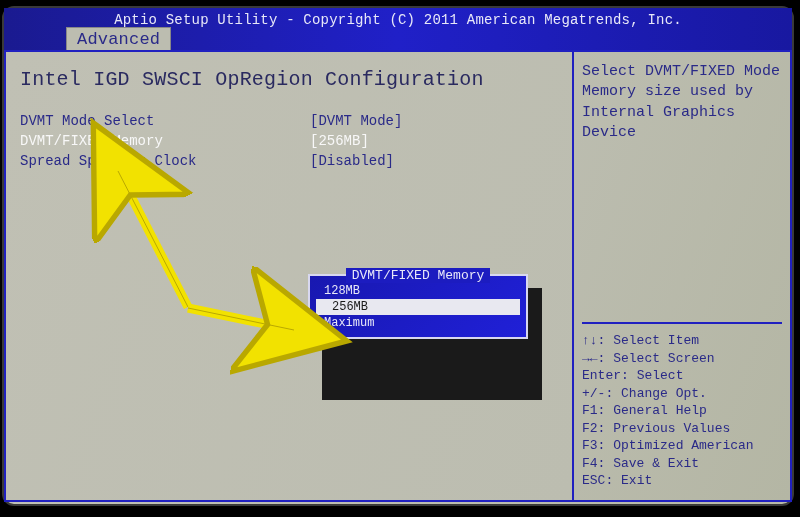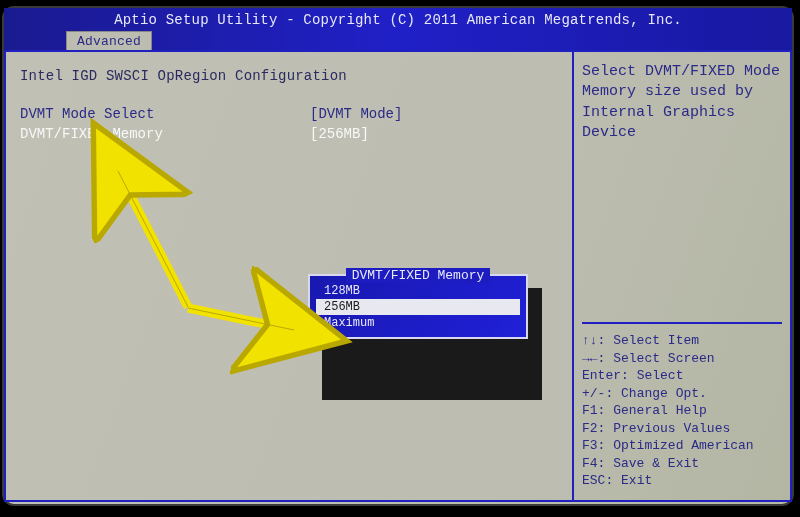--- a/index.html
+++ b/index.html
@@ -29,21 +29,21 @@
     letter-spacing: 0.2px;
     position: relative;
   }
   .tab {
     position: absolute;
     left: 62px;
     bottom: -1px;
     background: #bcbdb0;
     color: #2a2a88;
     padding: 2px 10px;
-    font-size: 13px;
+    font-size: 17px;
     border-top: 1px solid #888;
     border-left: 1px solid #888;
     border-right: 1px solid #888;
   }
   .content-wrap {
     display: flex;
     height: calc(100% - 44px);
   }
   .left-pane {
     flex: 1;
@@ -56,21 +56,21 @@
   .right-pane {
     width: 220px;
     border: 2px solid #2020c0;
     padding: 10px 8px;
     background: linear-gradient(110deg, #bcbdb0 0%, #b4b6a4 100%);
     display: flex;
     flex-direction: column;
   }
   .section-title {
     color: #2a2a60;
-    font-size: 14px;
+    font-size: 20px;
     margin-bottom: 22px;
     letter-spacing: 0.2px;
   }
   .setting-row {
     display: flex;
     margin-bottom: 4px;
   }
   .setting-label {
     width: 290px;
     color: #2a2a88;
@@ -133,21 +133,21 @@
     padding: 0 6px;
   }
   .popup-item {
     padding: 1px 14px;
     font-size: 12px;
   }
   .popup-item.highlight {
     background: #e8e8f0;
     color: #1a1a1a;
     margin: 0 6px;
-    padding: 1px 8px;
+    padding: 1px 16px;
   }
   
   .arrow {
     position: absolute;
     pointer-events: none;
   }
   .arrow svg { overflow: visible; }
 </style>
 </head>
 <body>
@@ -169,20 +169,24 @@
       <div class="setting-row">
         <div class="setting-label">DVMT Mode Select</div>
         <div class="setting-value">[DVMT Mode]</div>
       </div>
 
       <div class="setting-row">
         <div class="setting-label selected">DVMT/FIXED Memory</div>
         <div class="setting-value selected">[256MB]</div>
       </div>
 
+      <div class="setting-row">
+        <div class="setting-label">Spread Spectrum Clock</div>
+        <div class="setting-value">[Disabled]</div>
+      </div>
 
       <div class="popup-shadow"></div>
       <div class="popup">
         <div class="popup-title">
           <span>DVMT/FIXED Memory</span>
         </div>
         <div class="popup-item">128MB</div>
         <div class="popup-item highlight">256MB</div>
         <div class="popup-item">Maximum</div>
       </div>

